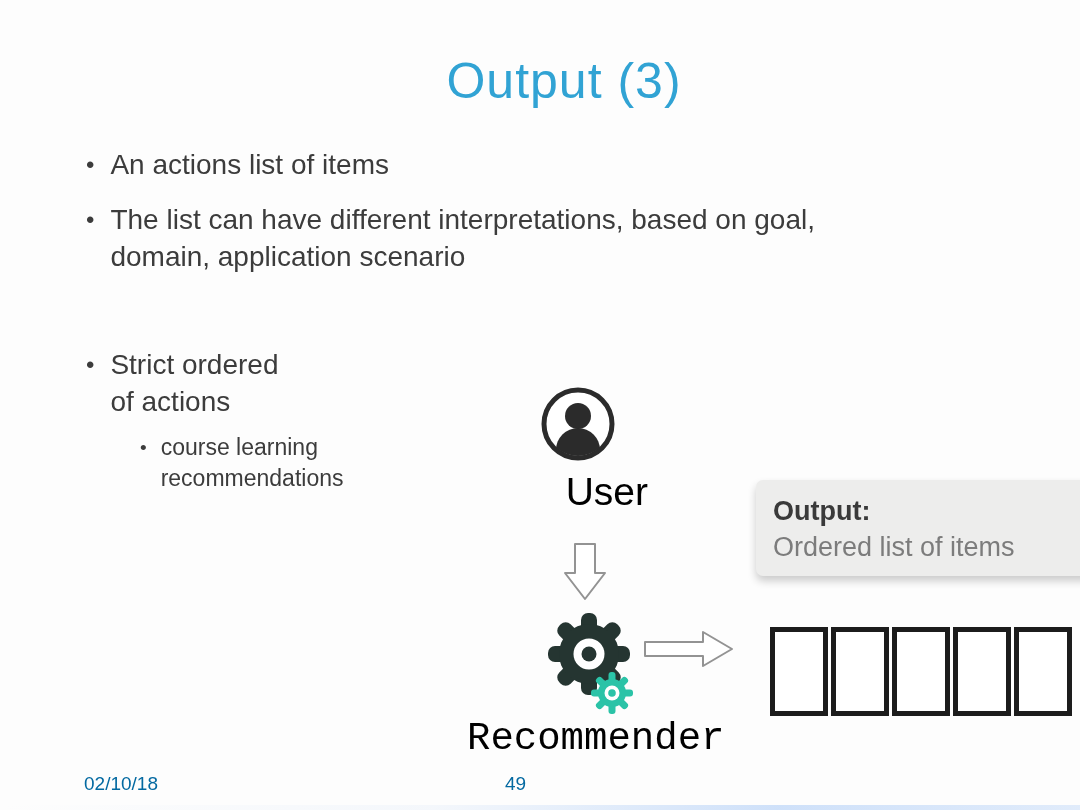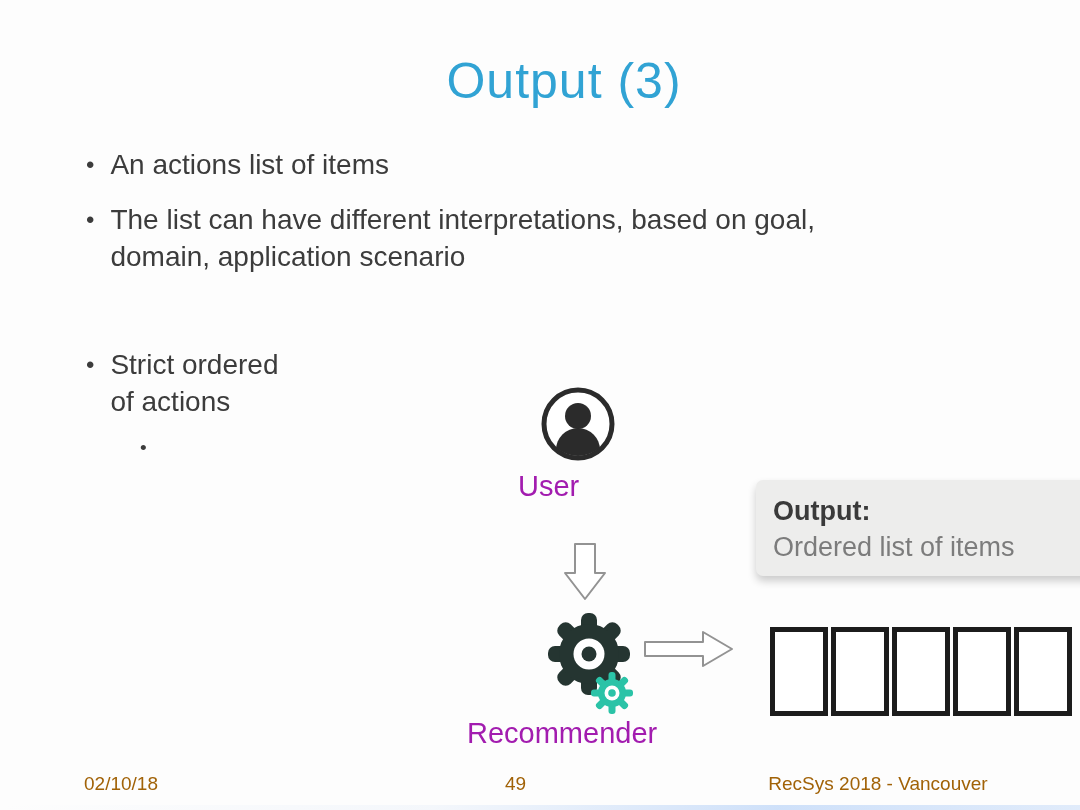--- a/index.html
+++ b/index.html
@@ -28,45 +28,45 @@
   .bullet.l2{left:140px;font-size:23px;line-height:31px;}
   .bullet.l2 .marker{font-size:19px;margin-right:14px;line-height:31px;}
   .bullet-text{white-space:pre-line;}
   #bullet-1{top:146px;}
   #bullet-2{top:201px;}
   #bullet-3{top:346px;}
   #bullet-4{top:432px;}
   
   .abs{position:absolute;}
   .diagram-label{
-    position:absolute;text-align:left;
-    font-size:29px;color:#a21caf;
+    position:absolute;text-align:right;
+    font-size:39px;color:#000000;
   }
   #user-label{top:470px;left:518px;width:130px;}
-  #recommender-label{top:717px;left:467px;width:240px;}
+  #recommender-label{top:717px;left:467px;width:240px;font-family:Liberation Mono, monospace;}
   
   .callout{
     position:absolute;left:756px;top:480px;width:330px;height:70px;
     background:#ededec;border-radius:7px;
     box-shadow:0 5px 9px rgba(0,0,0,0.20);
     padding:13px 0 13px 17px;
   }
   .callout-heading{font-size:27px;font-weight:bold;color:#3a3a3a;line-height:36px;}
   .callout-body{font-size:27px;color:#7c7c7c;line-height:37px;}
   
   .slots-row{
     position:absolute;left:770px;top:627px;
     display:flex;gap:3px;
   }
   .slot{
     width:48px;height:79px;
     background:#ffffff;border:5px solid #1c1c1c;
   }
   
-  .footer-text{position:absolute;top:773px;font-size:19px;color:#a16207;}
+  .footer-text{position:absolute;top:773px;font-size:19px;color:#0369a1;}
   #footer-date{left:84px;}
   #footer-page{left:505px;width:50px;text-align:left;}
   #footer-venue{left:758px;width:240px;text-align:center;}
   
   .bottom-strip{
     position:absolute;left:0;bottom:0;width:1080px;height:5px;
     background:linear-gradient(90deg,
       rgba(180,205,240,0) 0%,
       rgba(180,205,240,0.12) 40%,
       rgba(150,190,245,0.45) 72%,
@@ -89,20 +89,22 @@
     <span class="bullet-text">The list can have different interpretations, based on goal,
 domain, application scenario</span>
   </div>
   <div class="bullet l1" id="bullet-3">
     <span class="marker">•</span>
     <span class="bullet-text">Strict ordered
 of actions</span>
   </div>
   <div class="bullet l2" id="bullet-4">
     <span class="marker">•</span>
+    <span class="bullet-text">course learning
+recommendations</span>
   </div>
 
   <svg class="abs" style="left:540px;top:386px;" width="76" height="76" viewBox="0 0 76 76">
     <clipPath id="uclip">
         <circle cx="38" cy="38" r="32"></circle>
       </clipPath>
     <circle cx="38" cy="38" r="34" fill="#ffffff" stroke="#2b2b2b" stroke-width="5"></circle>
     <g clip-path="url(#uclip)">
       <circle cx="38" cy="30" r="13" fill="#2b2b2b"></circle>
       <circle cx="38" cy="64" r="22" fill="#2b2b2b"></circle>
@@ -152,16 +154,15 @@
   <div class="slots-row">
       <div class="slot"></div>
       <div class="slot"></div>
       <div class="slot"></div>
       <div class="slot"></div>
       <div class="slot"></div>
     </div>
 
   <div class="footer-text" id="footer-date">02/10/18</div>
   <div class="footer-text" id="footer-page">49</div>
-  <div class="footer-text" id="footer-venue">RecSys 2018 - Vancouver</div>
 
   <div class="bottom-strip"></div>
 </div>
 
 </body></html>

